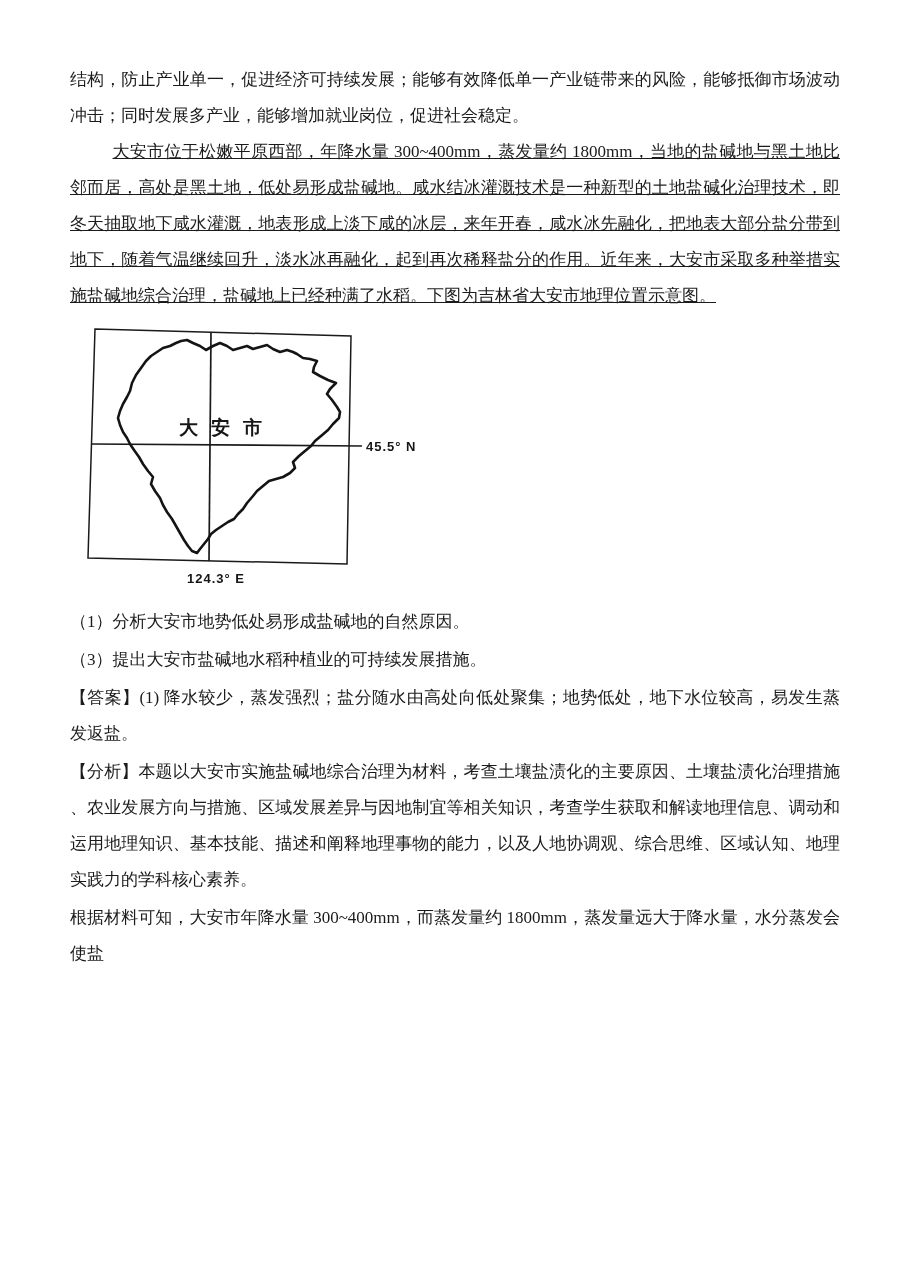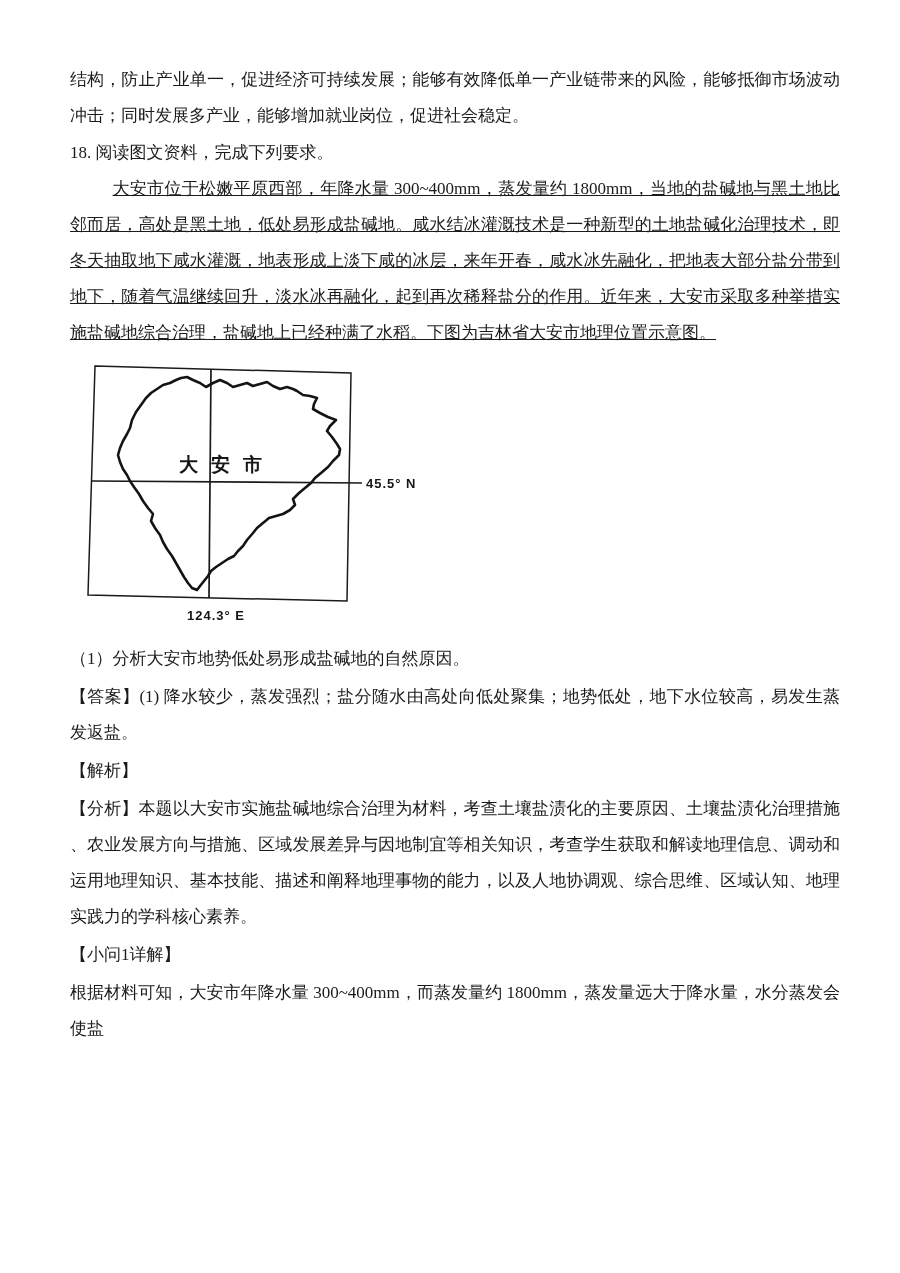--- a/index.html
+++ b/index.html
@@ -33,21 +33,20 @@
   .region-name{font-size:19px;letter-spacing:13px;}
   .coord{font-size:13px;letter-spacing:1px;}
 </style>
 </head>
 <body>
 
 <div class="page">
 
   <p>结构，防止产业单一，促进经济可持续发展；能够有效降低单一产业链带来的风险，能够抵御市场波动冲击；同时发展多产业，能够增加就业岗位，促进社会稳定。</p>
 
-  <p class="q18">18. 阅读图文资料，完成下列要求。</p>
 
   <p class="indent">大安市位于松嫩平原西部，年降水量 300~400mm，蒸发量约 1800mm，当地的盐碱地与黑土地比邻而居，高处是黑土地，低处易形成盐碱地。咸水结冰灌溉技术是一种新型的土地盐碱化治理技术，即冬天抽取地下咸水灌溉，地表形成上淡下咸的冰层，来年开春，咸水冰先融化，把地表大部分盐分带到地下，随着气温继续回升，淡水冰再融化，起到再次稀释盐分的作用。近年来，大安市采取多种举措实施盐碱地综合治理，盐碱地上已经种满了水稻。下图为吉林省大安市地理位置示意图。</p>
 
   <div class="figure">
     <svg width="344" height="268" viewBox="0 0 344 268">
 
       <polygon points="20,7 276,14 272,242 13,236" fill="none" stroke="#1a1a1a" stroke-width="1.5"></polygon>
 
       <line x1="136" y1="10" x2="134" y2="239" stroke="#1a1a1a" stroke-width="1.7"></line>
 
@@ -55,24 +54,23 @@
 
       <path d="M112 18 L118 21 125 24 131 28 138 24 145 21 152 24 158 28 165 26 172 24 178 27 185 25 192 23 198 27 205 30 212 28 218 30 222 32 228 36 235 37 242 39 239 45 238 50 245 54 253 58 261 61 255 67 252 72 257 78 262 85 265 90 264 96 258 102 253 108 246 114 240 119 236 124 230 129 224 134 218 140 220 146 215 151 208 155 201 157 194 159 188 164 182 169 178 174 172 181 168 187 163 192 159 197 153 200 147 204 141 208 136 212 133 217 129 222 125 227 122 231 117 229 113 224 109 218 105 211 101 204 97 197 92 190 88 183 85 176 80 169 76 162 78 155 73 149 68 142 64 135 59 128 55 122 52 116 48 110 45 103 43 96 45 89 48 82 52 75 55 69 57 61 61 53 66 46 71 39 76 34 82 30 88 26 95 24 101 21 106 19 Z" fill="none" stroke="#141414" stroke-width="2.6" stroke-linejoin="round" stroke-linecap="round"></path>
 
       <text class="map-text region-name" x="152" y="112" text-anchor="middle">大安市</text>
       <text class="map-text coord" x="291" y="129" text-anchor="start">45.5° N</text>
       <text class="map-text coord" x="141" y="261" text-anchor="middle">124.3° E</text>
     </svg>
   </div>
 
   <p class="qline">（1）分析大安市地势低处易形成盐碱地的自然原因。</p>
+  <p class="qline">（3）提出大安市盐碱地水稻种植业的可持续发展措施。</p>
 
   <p class="qline"><span>【答案】</span><span>(1) 降水较少，蒸发强烈；盐分随水由高处向低处聚集；地势低处，地下水位较高，易发生蒸发返盐。</span></p>
 
-  <p class="qline">【解析】</p>
 
   <p class="qline">【分析】本题以大安市实施盐碱地综合治理为材料，考查土壤盐渍化的主要原因、土壤盐渍化治理措施 、农业发展方向与措施、区域发展差异与因地制宜等相关知识，考查学生获取和解读地理信息、调动和运用地理知识、基本技能、描述和阐释地理事物的能力，以及人地协调观、综合思维、区域认知、地理实践力的学科核心素养。</p>
 
-  <p class="qline">【小问1详解】</p>
 
   <p class="qline">根据材料可知，大安市年降水量 300~400mm，而蒸发量约 1800mm，蒸发量远大于降水量，水分蒸发会使盐</p>
 
 </div>
 
 </body></html>

